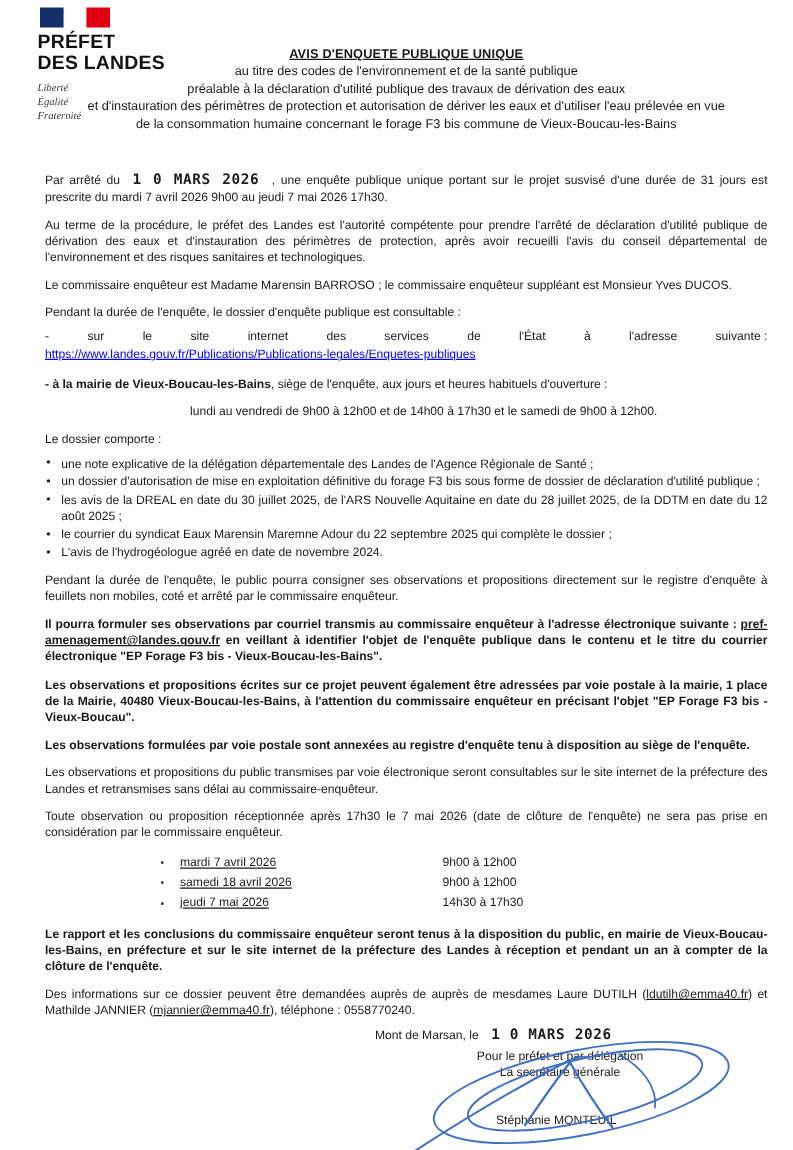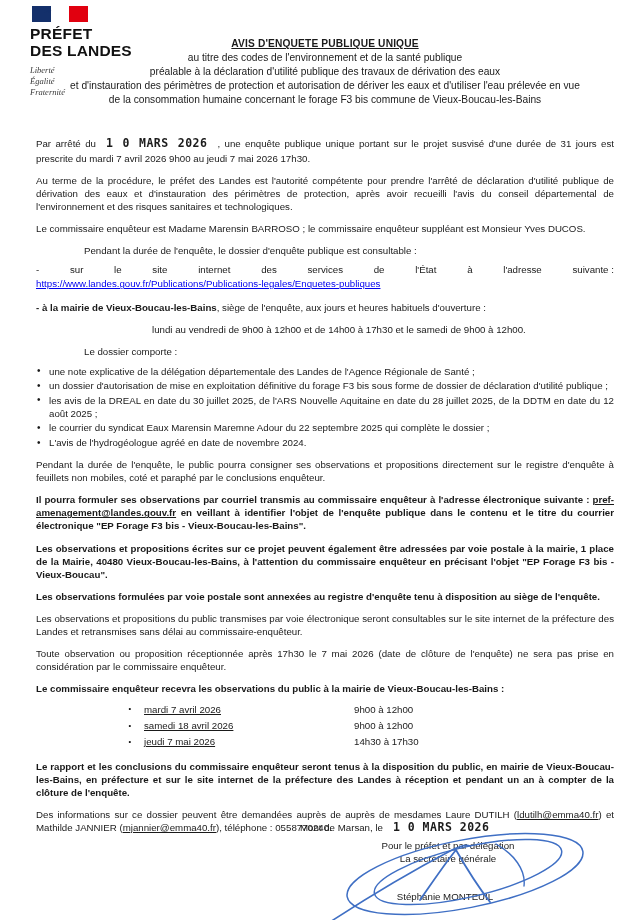--- a/index.html
+++ b/index.html
@@ -97,21 +97,21 @@
     top: 136px;
     width: 578px;
     font-size: 9.7px;
     line-height: 1.35;
     text-align: justify;
   }
   p.para {
     margin: 0 0 9px 0;
     text-align: justify;
   }
-  p.tight { margin-bottom: 6px; margin-left: 48px; }
+  p.tight { margin-bottom: 6px; }
   .b { font-weight: bold; }
   .u { text-decoration: underline; }
 
   
   .stamp {
     font-family: "DejaVu Sans Mono", monospace;
     font-weight: bold;
     font-size: 11.5px;
     letter-spacing: 0.5px;
     color: #1b1b1b;
@@ -278,33 +278,32 @@
     <p class="para tight">Le dossier comporte :</p>
 
     <ul class="doclist">
       <li>une note explicative de la délégation départementale des Landes de l'Agence Régionale de Santé ;</li>
       <li>un dossier d'autorisation de mise en exploitation définitive du forage F3 bis sous forme de dossier de déclaration d'utilité publique ;</li>
       <li>les avis de la DREAL en date du 30 juillet 2025, de l'ARS Nouvelle Aquitaine en date du 28 juillet 2025, de la DDTM en date du 12 août 2025 ;</li>
       <li>le courrier du syndicat Eaux Marensin Maremne Adour du 22 septembre 2025 qui complète le dossier ;</li>
       <li>L'avis de l'hydrogéologue agréé en date de novembre 2024.</li>
     </ul>
 
-    <p class="para">Pendant la durée de l'enquête, le public pourra consigner ses observations et propositions directement sur le registre d'enquête à feuillets non mobiles, coté et paraphé par le conclusions enquêteur.</p>
+    <p class="para">Pendant la durée de l'enquête, le public pourra consigner ses observations et propositions directement sur le registre d'enquête à feuillets non mobiles, coté et arrêté par le commissaire enquêteur.</p>
 
     <p class="para b"><span>Il pourra formuler ses observations par courriel transmis au commissaire enquêteur à l'adresse électronique suivante : </span><a class="u" href="#" style="color:inherit">pref-amenagement@landes.gouv.fr</a><span> en veillant à identifier l'objet de l'enquête publique dans le contenu et le titre du courrier électronique "EP Forage F3 bis - Vieux-Boucau-les-Bains".</span></p>
 
     <p class="para b">Les observations et propositions écrites sur ce projet peuvent également être adressées par voie postale à la mairie, 1 place de la Mairie, 40480 Vieux-Boucau-les-Bains, à l'attention du commissaire enquêteur en précisant l'objet "EP Forage F3 bis - Vieux-Boucau".</p>
 
     <p class="para b">Les observations formulées par voie postale sont annexées au registre d'enquête tenu à disposition au siège de l'enquête.</p>
 
     <p class="para">Les observations et propositions du public transmises par voie électronique seront consultables sur le site internet de la préfecture des Landes et retransmises sans délai au commissaire-enquêteur.</p>
 
     <p class="para">Toute observation ou proposition réceptionnée après 17h30 le 7 mai 2026 (date de clôture de l'enquête) ne sera pas prise en considération par le commissaire enquêteur.</p>
 
-    <p class="para b" style="margin-bottom:4px">Le commissaire enquêteur recevra les observations du public à la mairie de Vieux-Boucau-les-Bains :</p>
 
     <table class="permanences">
       <tbody>
           <tr>
         <td class="pm-bullet"></td>
         <td class="pm-date">mardi 7 avril 2026</td>
         <td class="pm-hours">9h00 à 12h00</td>
       </tr>
       <tr>
         <td class="pm-bullet"></td>

